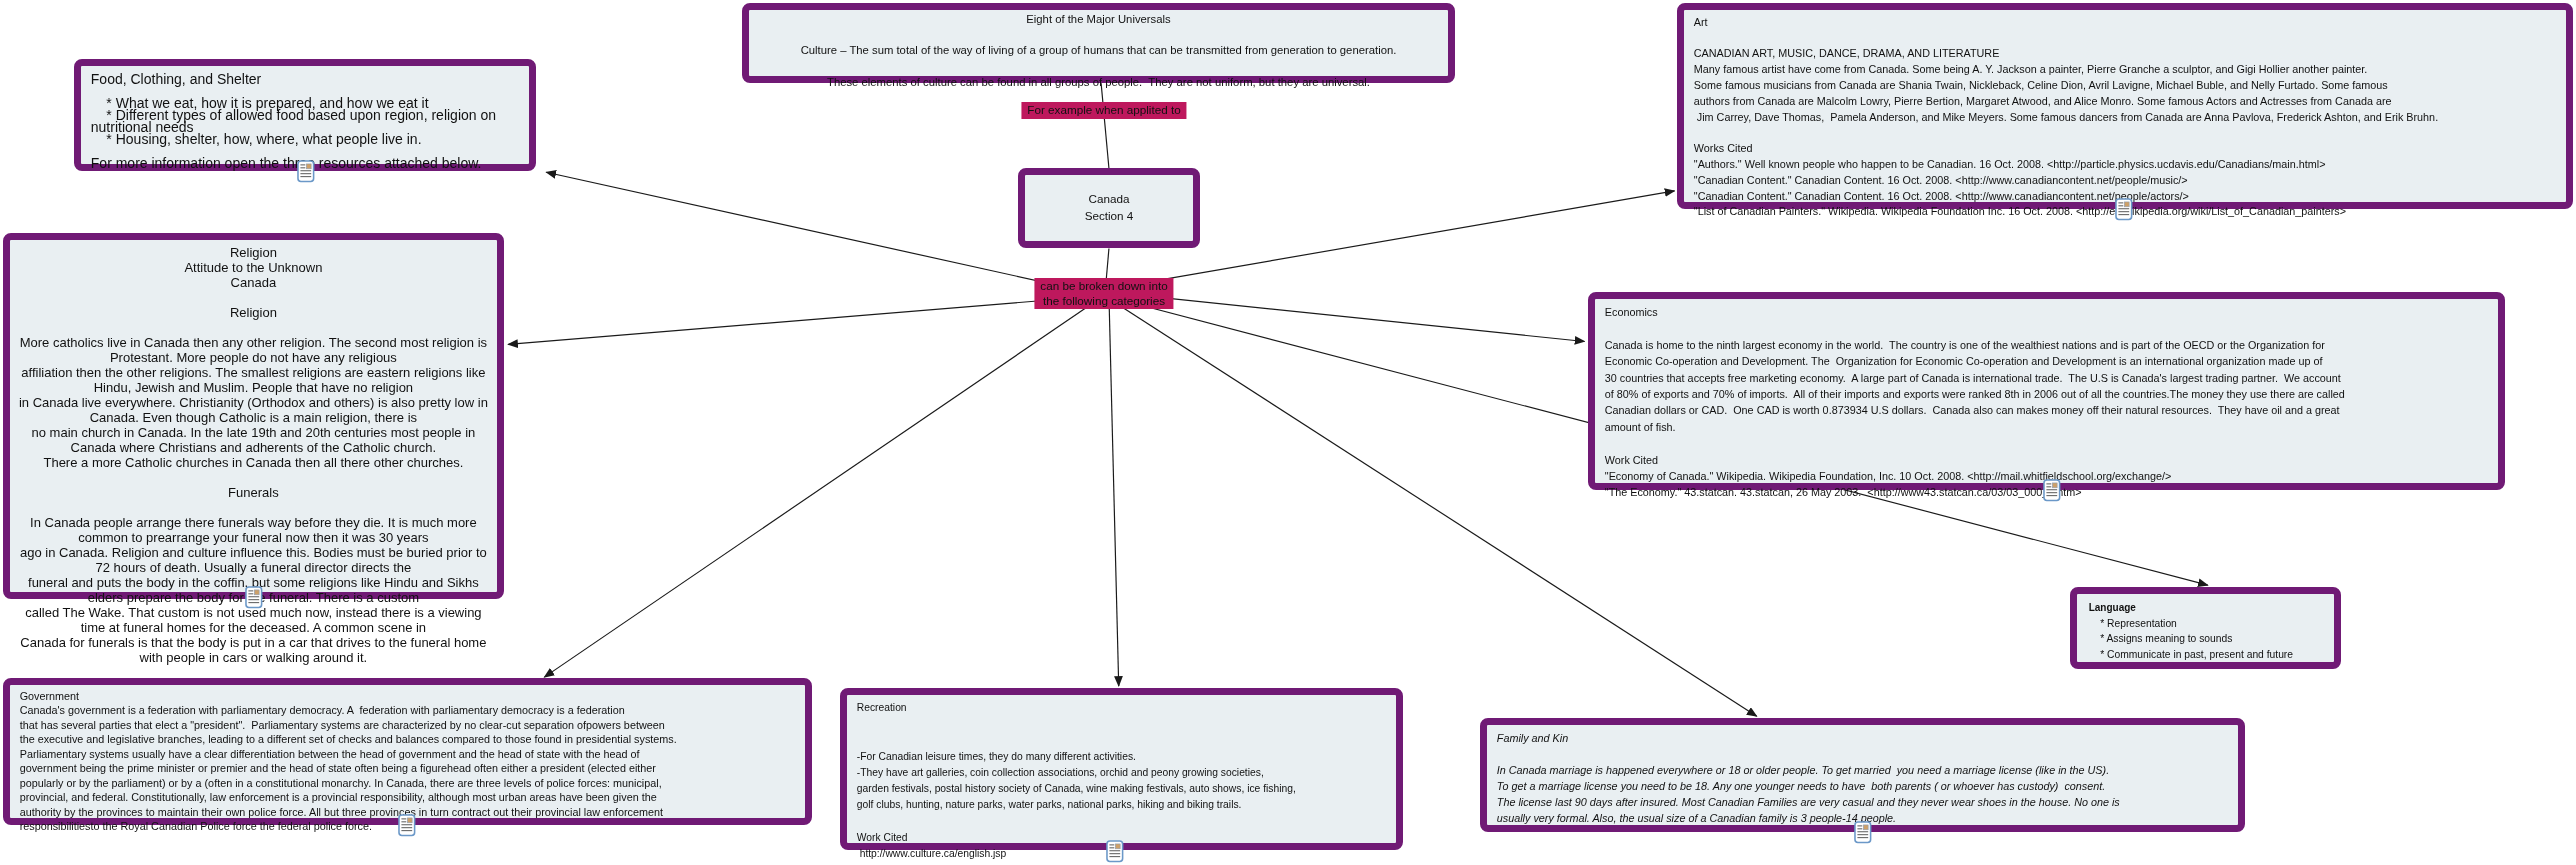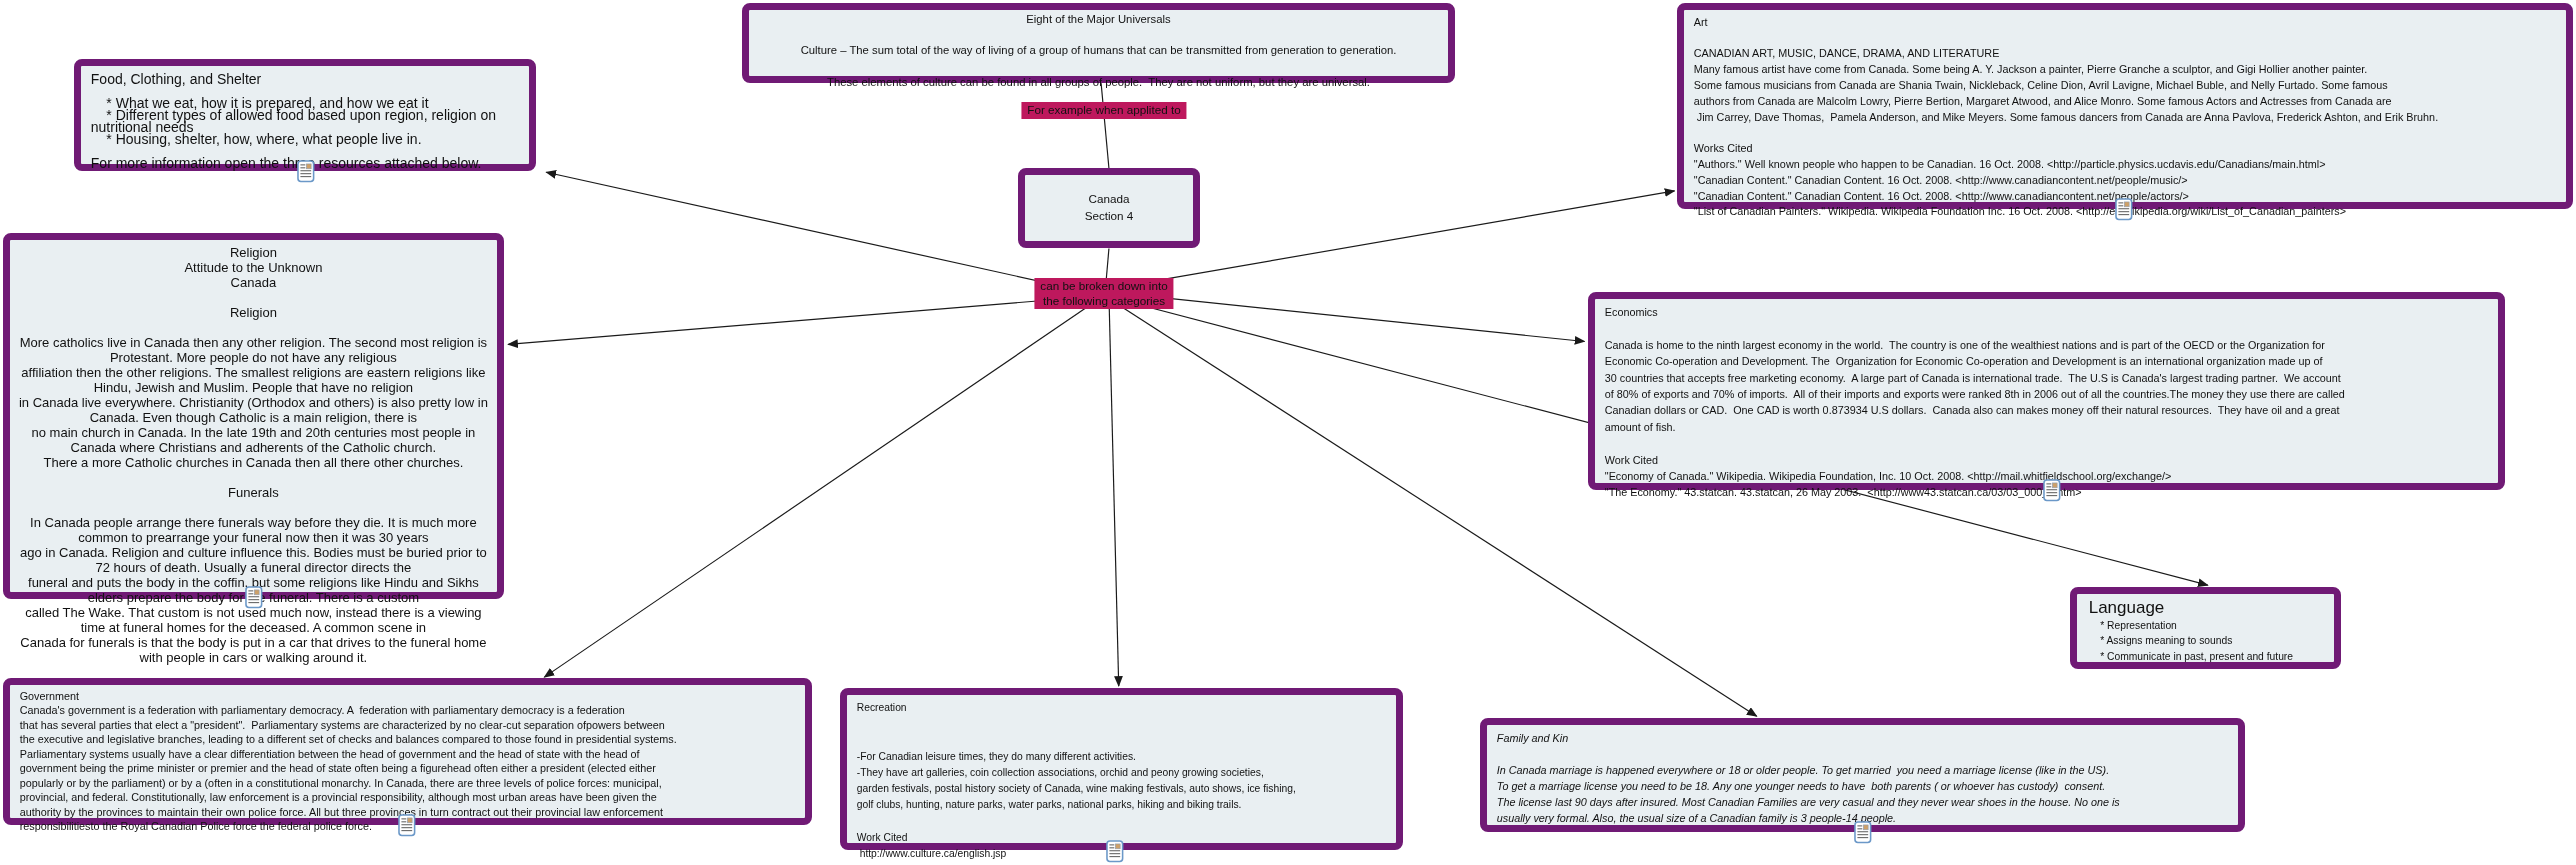--- a/index.html
+++ b/index.html
@@ -32,21 +32,21 @@
   #n-religion .txt   { font-size:13px;  line-height:15px; padding:4.9px 7.8px;text-align:center; }
   #n-canada     { left:1018px; top:168px; width:182px; height:80px;
                   display:flex; align-items:center; justify-content:center; text-align:center; }
   #n-canada .txt     { font-size:11.7px;   line-height:16.6px; padding:0; }
   #n-art        { left:1677px; top:2.9px;  width:896px; height:206px; }
   #n-art .txt        { font-size:10.8px;   line-height:15.8px; padding:4.9px 9.8px; }
   #n-economics  { left:1588px; top:292px; width:917px; height:198px; }
   #n-economics .txt  { font-size:10.8px;   line-height:16.4px; padding:4.9px 9.8px; }
   #n-language   { left:2070px; top:587px; width:271px; height:82px; }
   #n-language .txt   { font-size:10.3px; line-height:15.7px; padding:5.9px 11.7px; }
-  #n-language .title { font-weight:normal; font-size:17px; }
+  #n-language .title { font-weight:bold; font-size:10px; }
   #n-government { left:2.9px;   top:678px; width:809px; height:147px; }
   #n-government .txt { font-size:10.8px;   line-height:14.5px; padding:3.9px 9.8px; }
   #n-recreation { left:840px; top:688px; width:563px; height:162px; }
   #n-recreation .txt { font-size:10.3px; line-height:16.2px; padding:4.9px 9.8px; }
   #n-family     { left:1480px; top:718px; width:765px; height:114px; }
   #n-family .txt     { font-size:10.8px;   line-height:16px; padding:4.9px 9.8px;font-style:italic; }
   #lbl-example   { left:1104px; top:102px; }
   #lbl-breakdown { left:1104px; top:278px; }
 </style>
 </head>

